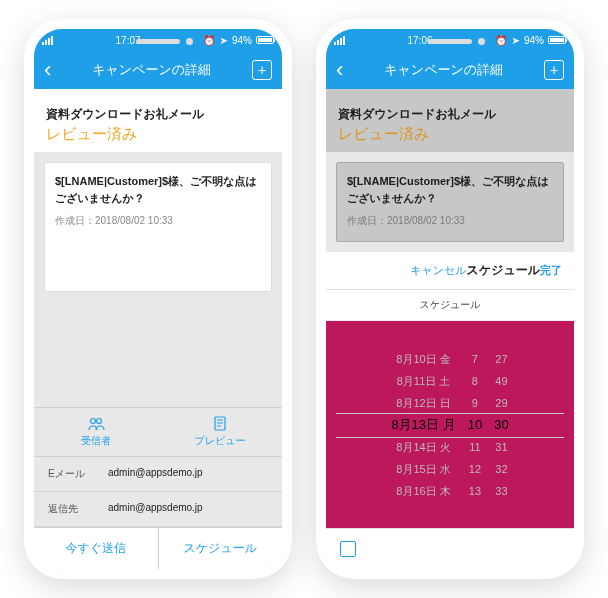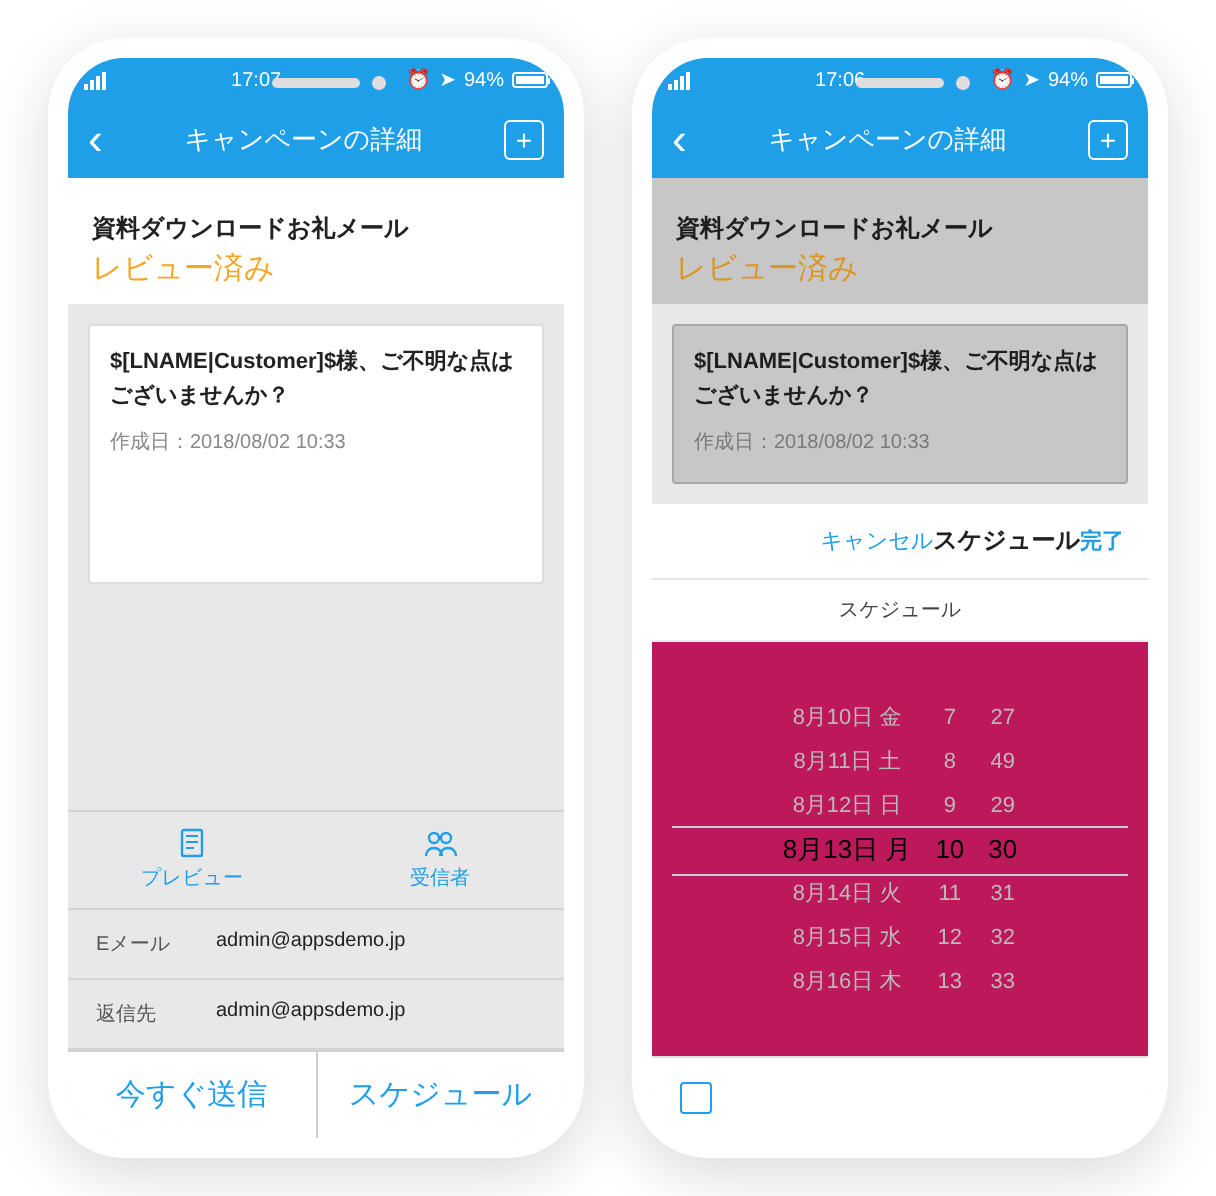--- a/index.html
+++ b/index.html
@@ -23,21 +23,21 @@
 .dim .card,.dim .header{filter:brightness(.9);background:#ddd}
 .dim .card{border-color:#bbb}
 .tabs{display:flex;background:#e8e8e8;border-top:1px solid #d0d0d0;border-bottom:1px solid #d0d0d0;margin-top:auto}
 .tab{flex:1;text-align:center;padding:8px 0;color:#1e9fe8;font-size:10px}
 .tab svg{display:block;margin:0 auto 2px}
 .info{background:#e8e8e8}
 .row{display:flex;padding:10px 14px;border-bottom:1px solid #d5d5d5;font-size:10px;background:#e8e8e8}
 .row .lbl{width:60px;color:#555}
 .row .val{color:#222}
 .footer{display:flex;background:#fff;border-top:1px solid #d0d0d0}
-.footer .btn{flex:1;text-align:center;padding:12px 0;color:#1e9fe8;font-size:15px;font-weight:500}
+.footer .btn{flex:1;text-align:center;padding:12px 0;color:#1e9fe8;font-size:12px;font-weight:500}
 .footer .btn:first-child{border-right:1px solid #d0d0d0}
 .sheet{background:#fff;display:flex;flex-direction:column;flex:1}
 .sheethdr{display:flex;justify-content:flex-end;align-items:center;padding:10px 12px;border-bottom:1px solid #e5e5e5}
 .sheethdr .cancel{color:#1e9fe8;font-size:11px}
 .sheethdr .title{font-size:12px;font-weight:600;color:#222}
 .sheethdr .done{color:#1e9fe8;font-size:11px;font-weight:700}
 .tz{text-align:center;font-size:10px;color:#444;padding:8px 0;border-bottom:1px solid #eee}
 .picker{flex:1;display:flex;justify-content:center;align-items:center;position:relative;background:#be185d}
 .picker .cols{display:flex;gap:12px}
 .picker .col{display:flex;flex-direction:column;align-items:center;font-size:11px;color:#bbb;line-height:22px}
@@ -83,36 +83,36 @@
   <div class="header">
     <div class="h1">資料ダウンロードお礼メール</div>
     <div class="status">レビュー済み</div>
   </div>
   <div class="card" style="height:130px">
     <div class="subj">$[LNAME|Customer]$様、ご不明な点はございませんか？</div>
     <div class="meta">作成日：2018/08/02 10:33</div>
   </div>
   <div class="tabs">
     <div class="tab">
+      <svg width="18" height="16" viewBox="0 0 18 16">
+            <circle cx="6" cy="5" r="2.5" fill="none" stroke="#1e9fe8" stroke-width="1.2"></circle>
+            <circle cx="12" cy="5" r="2.5" fill="none" stroke="#1e9fe8" stroke-width="1.2"></circle>
+            <path d="M2 14c0-2.5 1.8-4 4-4s4 1.5 4 4" fill="none" stroke="#1e9fe8" stroke-width="1.2"></path>
+            <path d="M9 14c0-2.5 1.8-4 4-4s4 1.5 4 4" fill="none" stroke="#1e9fe8" stroke-width="1.2"></path>
+          </svg>
+      <span>受信者</span>
+    </div>
+    <div class="tab">
       <svg width="16" height="16" viewBox="0 0 16 16">
             <rect x="3" y="1" width="10" height="13" rx="1" fill="none" stroke="#1e9fe8" stroke-width="1.2"></rect>
             <line x1="5" y1="4" x2="11" y2="4" stroke="#1e9fe8"></line>
             <line x1="5" y1="7" x2="11" y2="7" stroke="#1e9fe8"></line>
             <line x1="5" y1="10" x2="9" y2="10" stroke="#1e9fe8"></line>
           </svg>
       <span>プレビュー</span>
-    </div>
-    <div class="tab">
-      <svg width="18" height="16" viewBox="0 0 18 16">
-            <circle cx="6" cy="5" r="2.5" fill="none" stroke="#1e9fe8" stroke-width="1.2"></circle>
-            <circle cx="12" cy="5" r="2.5" fill="none" stroke="#1e9fe8" stroke-width="1.2"></circle>
-            <path d="M2 14c0-2.5 1.8-4 4-4s4 1.5 4 4" fill="none" stroke="#1e9fe8" stroke-width="1.2"></path>
-            <path d="M9 14c0-2.5 1.8-4 4-4s4 1.5 4 4" fill="none" stroke="#1e9fe8" stroke-width="1.2"></path>
-          </svg>
-      <span>受信者</span>
     </div>
   </div>
   <div class="info">
     <div class="row">
       <div class="lbl">Eメール</div>
       <div class="val">admin@appsdemo.jp</div>
     </div>
     <div class="row">
       <div class="lbl">返信先</div>
       <div class="val">admin@appsdemo.jp</div>

